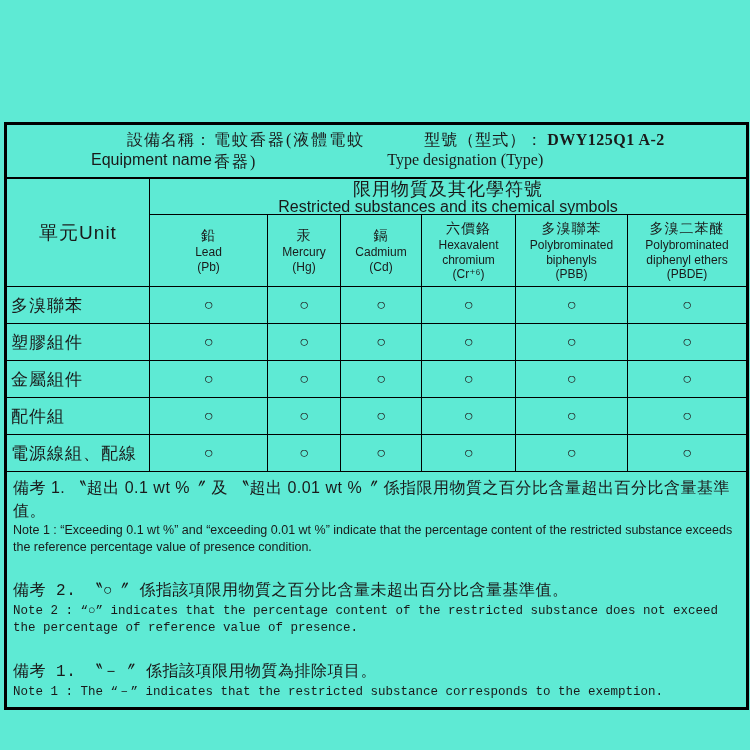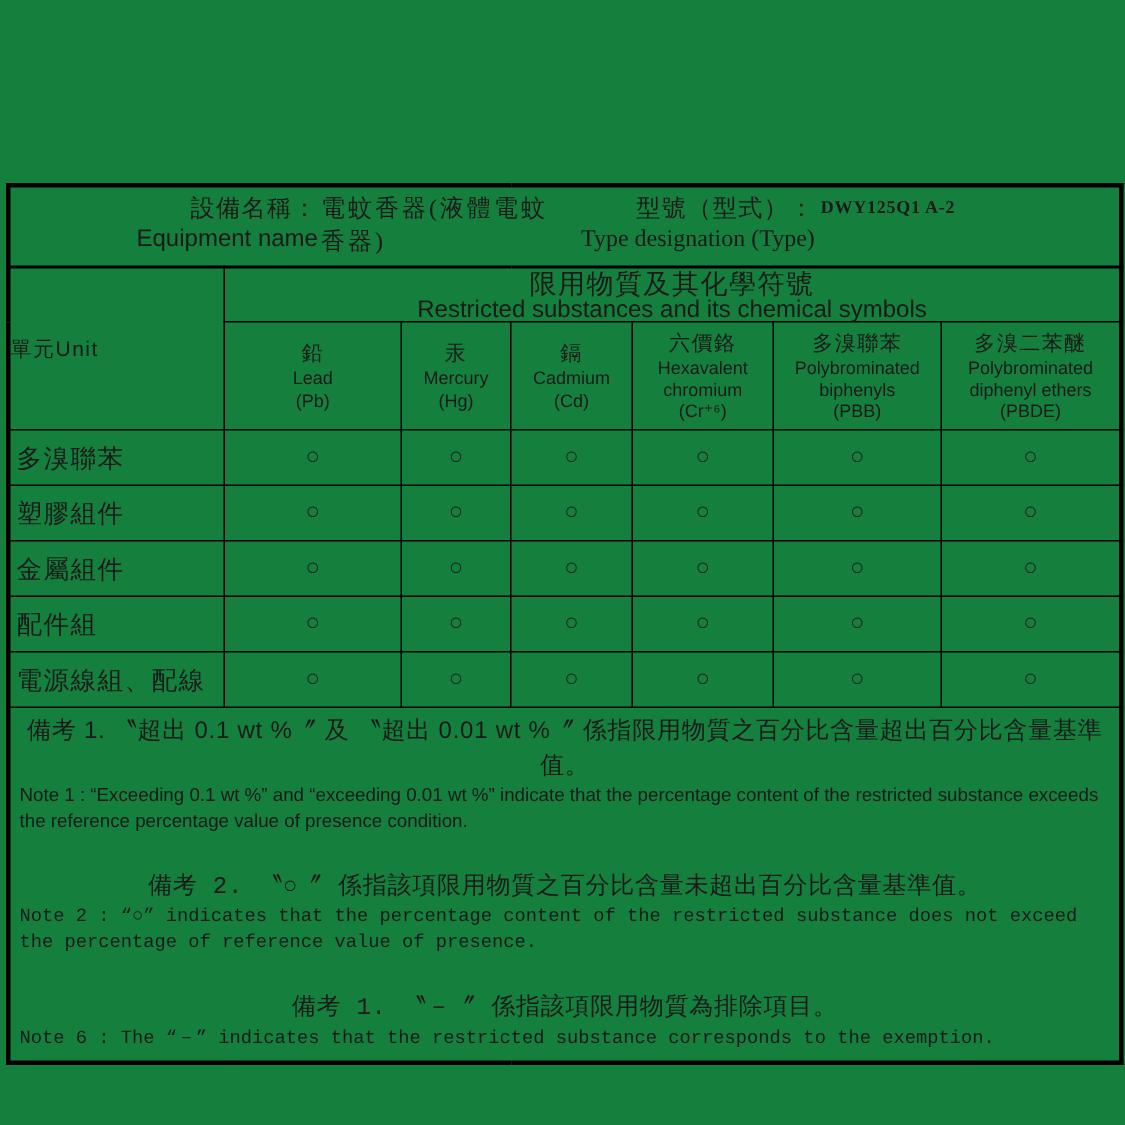--- a/index.html
+++ b/index.html
@@ -1,20 +1,20 @@
 <!DOCTYPE html>
 <html><head>
 <meta charset="utf-8">
 <style>
   html, body { margin: 0; padding: 0; background: #ffffff; }
   .sheet {
     position: relative;
     width: 750px;
     height: 750px;
-    background: #15803d;
+    background: #5eead4;
     font-family: "Liberation Sans", "DejaVu Sans", sans-serif;
     color: #1a1a1a;
   }
   table.doc-table {
     position: absolute;
     left: 4px;
     top: 122px;
     width: 742px;
     border-collapse: collapse;
     border: 3px solid #000;
@@ -25,25 +25,26 @@
   
   td.cell-top { border-bottom: 2px solid #000; height: 52px; vertical-align: middle; }
   .tophead { display: flex; align-items: flex-start; padding: 3px 0 3px 0; }
   .field { display: flex; align-items: flex-start; }
   .field-equipment { margin-left: 84px; }
   .field-type { margin-left: 22px; font-family: Liberation Serif, serif; }
   .labels { text-align: right; }
   .zh-label { font-size: 16px; line-height: 22px; letter-spacing: 1px; white-space: nowrap; }
   .en-label { font-size: 16px; line-height: 17px; white-space: nowrap; }
   .value-zh { font-size: 16px; line-height: 22px; letter-spacing: 2px; margin-left: 2px; font-family: Liberation Serif, serif; }
-  .value-model { font-size: 12px; font-weight: 600; letter-spacing: 0.5px; margin-left: 4px; padding-top: 2px; white-space: nowrap; }
+  .value-model { font-size: 16px; font-weight: 600; letter-spacing: 0.5px; margin-left: 4px; padding-top: 2px; white-space: nowrap; }
 
   
   td.unit-cell {
-    font-size: 14px;
+    text-align: center;
+    font-size: 19px;
     letter-spacing: 1px;
     height: 107px;
   }
   td.restricted-cell { height: 35px; text-align: center; vertical-align: middle; }
   .restricted-zh { font-size: 18px; letter-spacing: 1px; line-height: 19px; }
   .restricted-en { font-size: 16px; line-height: 15px; }
 
   
   tr.chem-row td { height: 70px; text-align: center; vertical-align: middle; }
   .chem-zh { font-size: 14px; letter-spacing: 1px; line-height: 18px; margin-bottom: 1px; }
@@ -52,21 +53,21 @@
 
   
   tr.data-row td { height: 36px; }
   td.row-label { font-size: 17px; letter-spacing: 1px; padding-left: 4px; white-space: nowrap; }
   td.mark-cell { text-align: center; font-size: 16px; color: #222; }
 
   
   td.notes-cell { vertical-align: top; text-align: left; padding: 4px 6px 6px 6px; }
   .note-block { margin-top: 0; }
   .note-block + .note-block { margin-top: 24px; font-family: Liberation Mono, monospace; }
-  .note-zh { font-size: 16px; line-height: 23px; letter-spacing: 0.5px; text-align: center; }
+  .note-zh { font-size: 16px; line-height: 23px; letter-spacing: 0.5px; }
   .note-en { font-size: 12.5px; line-height: 17px; }
 </style>
 </head>
 <body>
 
 <div class="sheet">
   <table class="doc-table">
     <colgroup>
       <col style="width:144px">
       <col style="width:118px">
@@ -194,19 +195,19 @@
         <div class="note-block">
           <div class="note-zh">備考 1. 〝超出 0.1 wt %〞 及 〝超出 0.01 wt %〞 係指限用物質之百分比含量超出百分比含量基準值。</div>
           <div class="note-en">Note 1 :  “Exceeding 0.1 wt %”  and  “exceeding 0.01 wt %”  indicate that the percentage content of the restricted substance exceeds the reference percentage value of presence condition.</div>
         </div>
         <div class="note-block">
           <div class="note-zh">備考 2. 〝○〞 係指該項限用物質之百分比含量未超出百分比含量基準值。</div>
           <div class="note-en">Note 2 :  “○”  indicates that the percentage content of the restricted substance does not exceed the percentage of reference value of presence.</div>
         </div>
         <div class="note-block">
           <div class="note-zh">備考 1. 〝－〞 係指該項限用物質為排除項目。</div>
-          <div class="note-en">Note 6 : The  “－”  indicates that the restricted substance corresponds to the exemption.</div>
+          <div class="note-en">Note 1 : The  “－”  indicates that the restricted substance corresponds to the exemption.</div>
         </div>
       </td>
     </tr>
   </tbody>
     </table>
 </div>
 
 </body></html>

